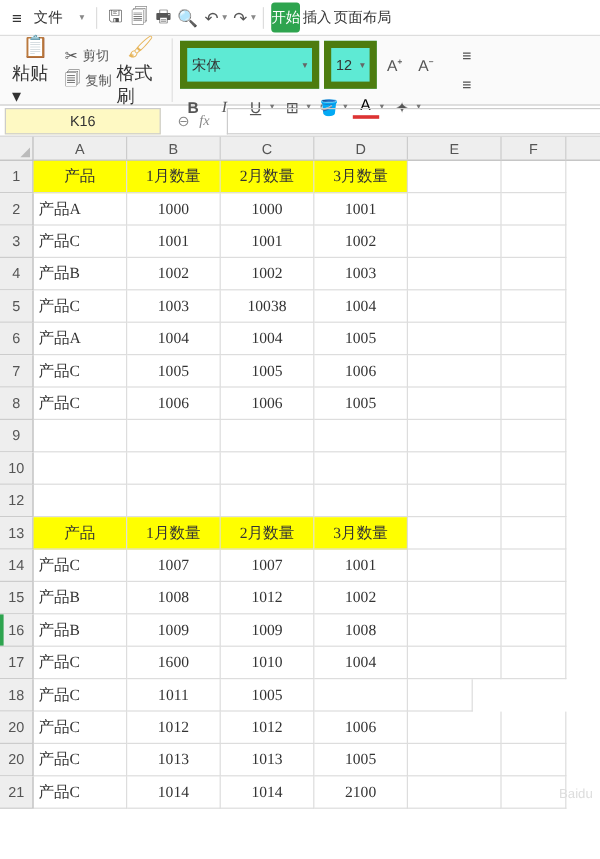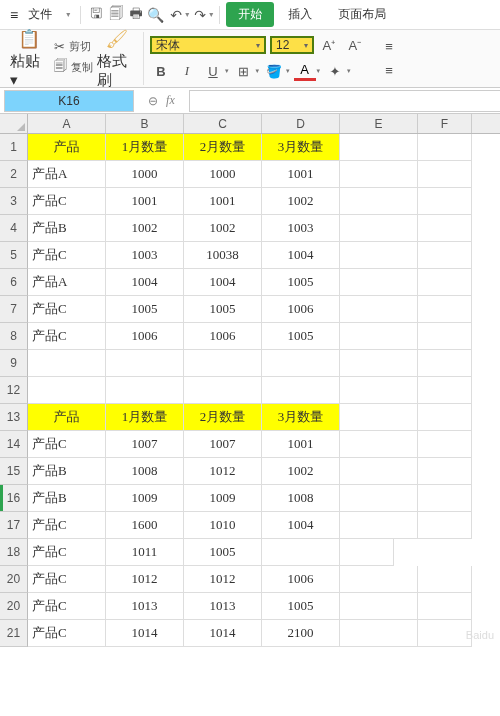--- a/index.html
+++ b/index.html
@@ -21,21 +21,21 @@
     border-bottom: 1px solid #ddd;
     padding: 0 6px;
     gap: 2px;
   }
   .menubar .hamburger { font-size: 14px; padding: 0 4px; }
   .menubar .file-drop { display: flex; align-items: center; gap: 16px; padding: 0 4px; }
   .menubar .sep { width: 1px; height: 18px; background: #ddd; margin: 0 4px; }
   .menubar .ticon { width: 18px; text-align: center; font-size: 14px; color: #555; }
   .menubar .dd { font-size: 8px; color: #888; margin-left: -2px; }
   .tab {
-    padding: 4px 12px;
+    padding: 4px 0;
     color: #333;
   }
   .tab.active {
     background: #2ea44f;
     color: #fff;
     border-radius: 3px;
   }
 
   
   .ribbon {
@@ -60,23 +60,23 @@
     width: 40px; gap: 2px;
   }
   .bigbtn .icon { font-size: 18px; color: #4a8; }
   .bigbtn .lbl { font-size: 15px; }
   .smallbtn { display: flex; align-items: center; gap: 4px; font-size: 11px; color: #555; }
   .smallbtn .ic { font-size: 13px; }
 
   .fontgrp { display: flex; flex-direction: column; gap: 4px; padding: 2px 6px; }
   .fontrow { display: flex; gap: 4px; align-items: center; }
   .combo {
-    height: 18px;
-    border: 2px solid #4d7c0f;
-    background: #fde047;
+    height: 40px;
+    border: 6px solid #4d7c0f;
+    background: #5eead4;
     display: flex;
     align-items: center;
     justify-content: space-between;
     padding: 0 4px;
   }
   .combo .arrow { font-size: 8px; color: #666; }
   .fontname { width: 116px; }
   .fontsize { width: 44px; }
   .sqbtn {
     width: 22px; height: 22px;
@@ -94,21 +94,21 @@
     border-bottom: 1px solid #ccc;
   }
   .namebox {
     width: 130px;
     border: 1px solid #ccc;
     height: 22px;
     margin: 0 4px;
     display: flex;
     align-items: center;
     justify-content: center;
-    background: #7dd3fc;
+    background: #fef9c3;
   }
   .fxicons { display: flex; align-items: center; gap: 8px; padding: 0 10px; color: #888; }
   .fxicons .fx { font-style: italic; font-family: serif; }
   .formula-input {
     flex: 1;
     height: 22px;
     border: 1px solid #ccc;
     border-right: none;
     margin-left: 4px;
   }
@@ -384,20 +384,29 @@
       <div class="row">
         <div class="rh">9</div>
         <div class="cell cA"></div>
         <div class="cell cB center"></div>
         <div class="cell cC center"></div>
         <div class="cell cD center"></div>
         <div class="cell cE"></div>
         <div class="cell cF"></div>
       </div>
       <div class="row">
+        <div class="rh">10</div>
+        <div class="cell cA"></div>
+        <div class="cell cB center"></div>
+        <div class="cell cC center"></div>
+        <div class="cell cD center"></div>
+        <div class="cell cE"></div>
+        <div class="cell cF"></div>
+      </div>
+      <div class="row">
         <div class="rh">12</div>
         <div class="cell cA"></div>
         <div class="cell cB center"></div>
         <div class="cell cC center"></div>
         <div class="cell cD center"></div>
         <div class="cell cE"></div>
         <div class="cell cF"></div>
       </div>
       <div class="row">
         <div class="rh">13</div>

